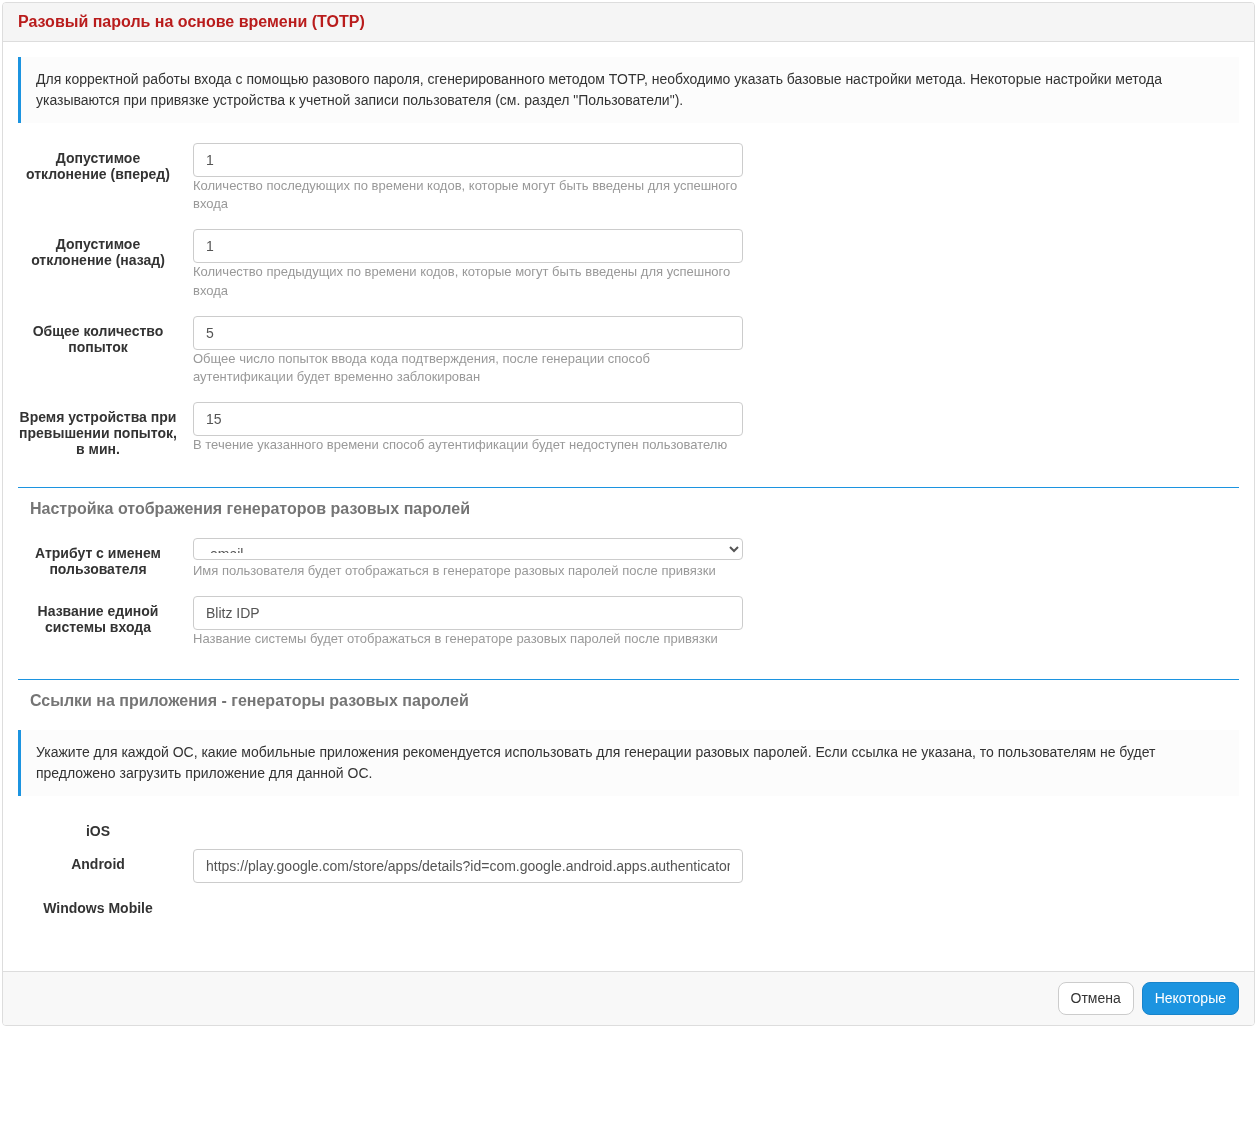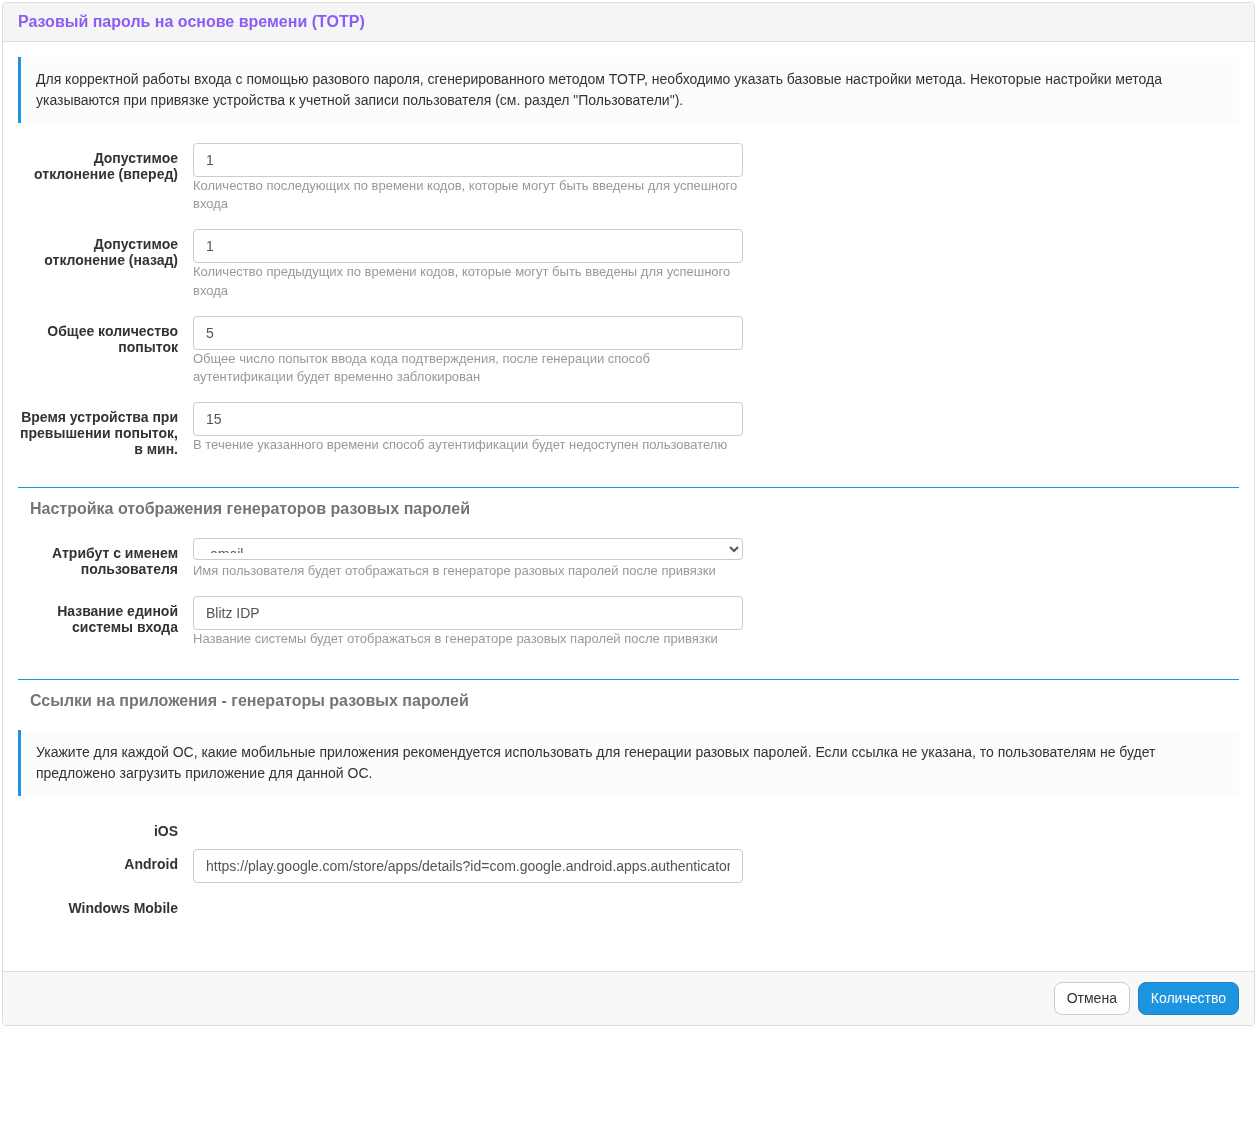--- a/index.html
+++ b/index.html
@@ -18,21 +18,21 @@
     background: #fff;
   }
   .panel-header {
     background: #f5f5f5;
     border-bottom: 1px solid #ddd;
     padding: 10px 15px;
     border-top-left-radius: 3px;
     border-top-right-radius: 3px;
   }
   .panel-title {
-    color: #8b5cf6;
+    color: #b91c1c;
     font-size: 16px;
     font-weight: 700;
     margin: 0;
   }
   .panel-body {
     padding: 15px;
   }
   .well {
     background: #fcfcfc;
     border-left: 3px solid #1c94e0;
@@ -43,21 +43,21 @@
     line-height: 1.5;
   }
   .form-row {
     display: flex;
     align-items: flex-start;
     margin-bottom: 16px;
   }
   .form-label {
     width: 175px;
     flex-shrink: 0;
-    text-align: right;
+    text-align: center;
     padding-right: 15px;
     padding-top: 7px;
     font-weight: 700;
     font-size: 14px;
     color: #333;
   }
   .form-field {
     width: 550px;
     flex-shrink: 0;
   }
@@ -202,15 +202,15 @@
 
     <div class="form-row compact">
       <label class="form-label">Windows Mobile</label>
     </div>
 
     <div style="height:30px"></div>
   </div>
 
   <div class="panel-footer">
     <button class="btn btn-default">Отмена</button>
-    <button class="btn btn-primary">Количество</button>
+    <button class="btn btn-primary">Некоторые</button>
   </div>
 </div>
 
 </body></html>

